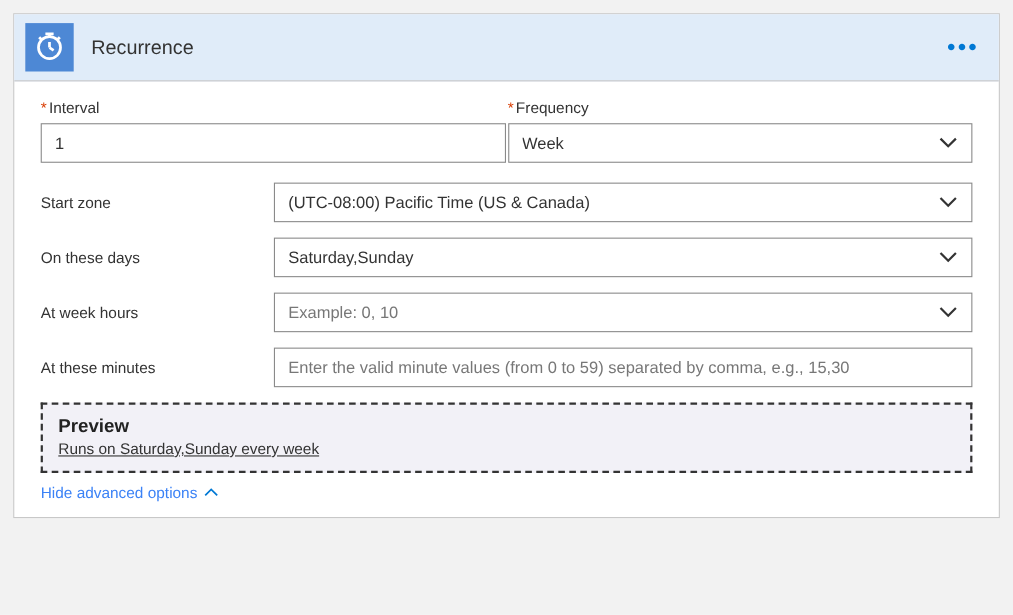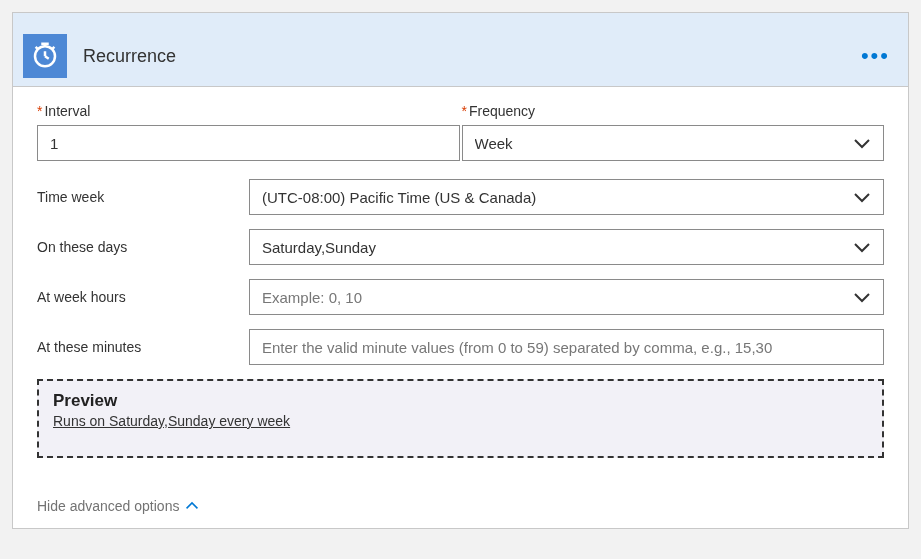--- a/index.html
+++ b/index.html
@@ -16,21 +16,21 @@
     }
     .card {
       background: #fff;
       border: 1px solid #c8c8c8;
       width: 897px;
     }
     .header {
       background: #e0ecf9;
       display: flex;
       align-items: center;
-      padding: 21px 12px 8px 10px;
+      padding: 8px 12px 8px 10px;
       border-bottom: 1px solid #c8c8c8;
     }
     .icon-box {
       width: 44px;
       height: 44px;
       background: #4d88d5;
       display: flex;
       align-items: center;
       justify-content: center;
       margin-right: 16px;
@@ -126,43 +126,42 @@
       flex-shrink: 0;
       font-size: 14px;
       color: #333;
     }
     .kv-control {
       flex: 1;
     }
     .preview-box {
       border: 2px dashed #333;
       background: #f2f1f7;
-      padding: 10px 14px 27px 14px;
+      padding: 10px 14px 12px 14px;
       margin-top: 4px;
       margin-bottom: 10px;
     }
     .preview-title {
       font-size: 17px;
       font-weight: 600;
       color: #222;
       margin-bottom: 2px;
     }
     .preview-text {
       font-size: 14px;
       color: #333;
       text-decoration: underline;
     }
     .adv-link {
-      color: #737373;
+      color: #3b82f6;
       font-size: 14px;
       cursor: pointer;
       display: inline-flex;
       align-items: center;
       gap: 6px;
-      margin-top: 30px;
     }
     .adv-link svg {
       width: 14px;
       height: 10px;
       stroke: #0078d4;
       fill: none;
       stroke-width: 2;
     }
   </style>
 </head>
@@ -201,21 +200,21 @@
           <span class="chevron">
             <svg viewBox="0 0 18 12">
                 <polyline points="2,3 9,10 16,3"></polyline>
               </svg>
           </span>
         </div>
       </div>
     </div>
 
     <div class="kv-row">
-      <div class="kv-label">Time week</div>
+      <div class="kv-label">Start zone</div>
       <div class="kv-control">
         <div class="select">
           <span class="select-text">(UTC-08:00) Pacific Time (US &amp; Canada)</span>
           <span class="chevron">
             <svg viewBox="0 0 18 12">
                 <polyline points="2,3 9,10 16,3"></polyline>
               </svg>
           </span>
         </div>
       </div>

